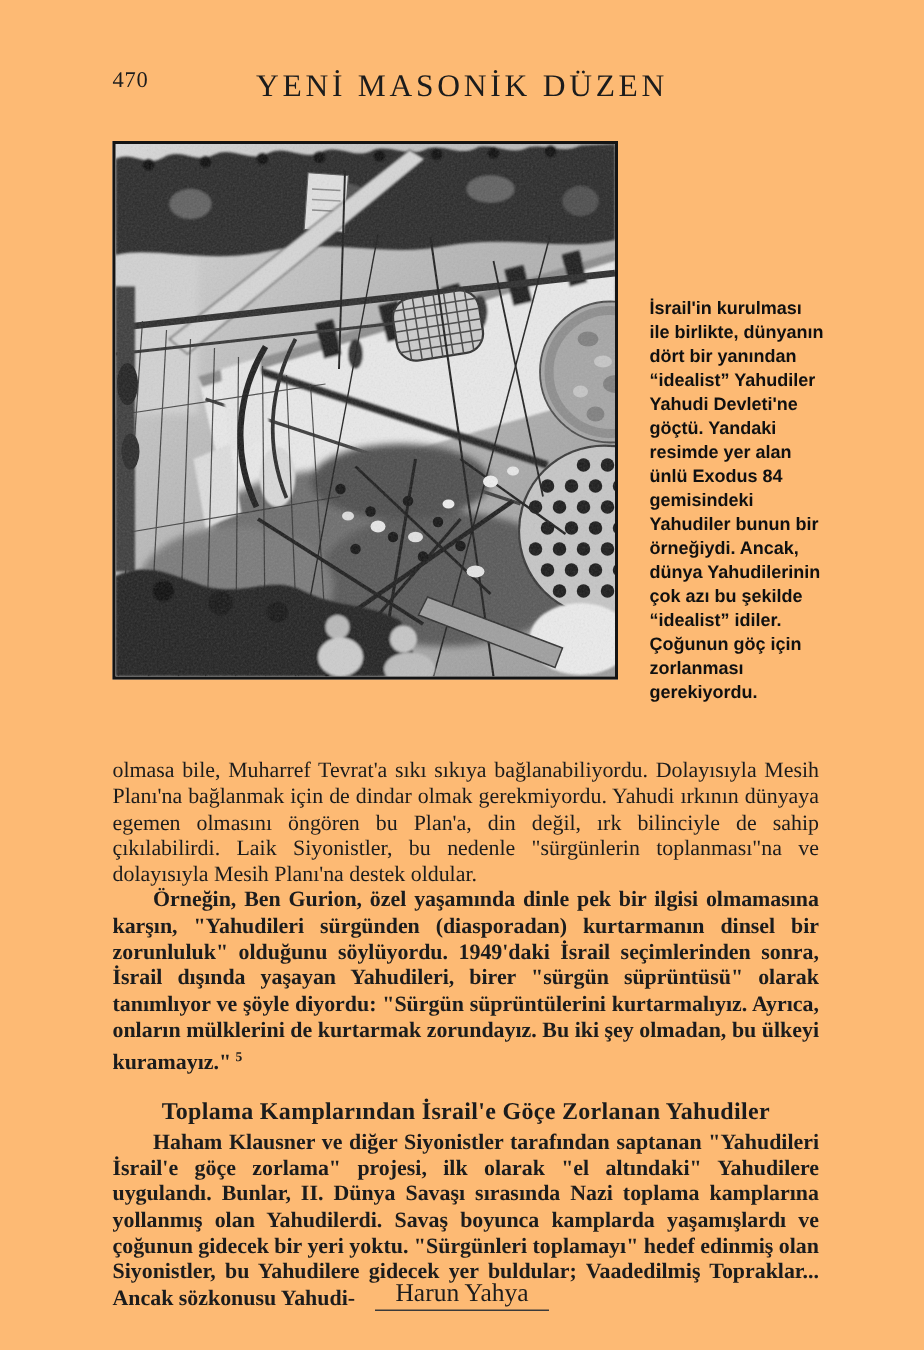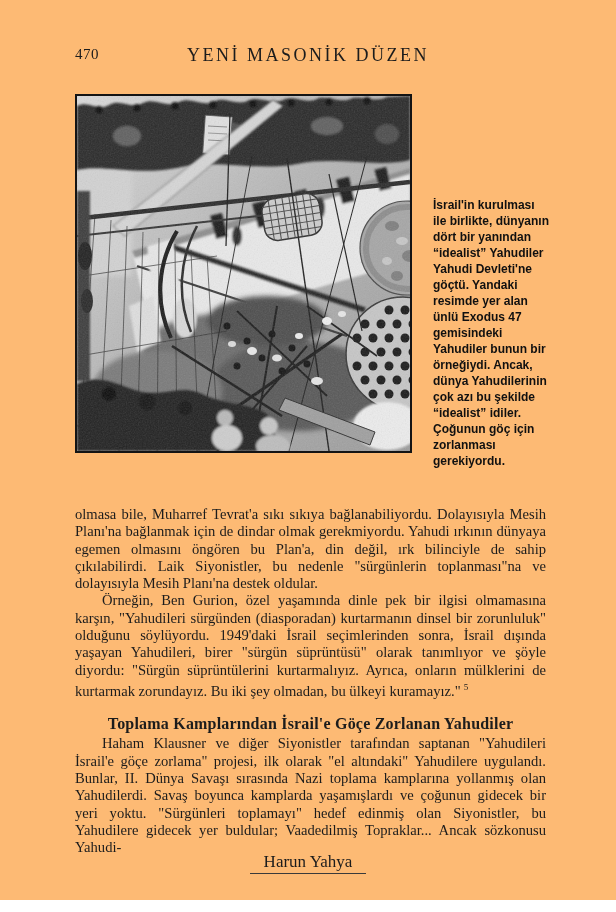--- a/index.html
+++ b/index.html
@@ -17,21 +17,21 @@
     left: 75px;
     top: 46px;
     font-size: 15px;
     letter-spacing: 0.5px;
   }
   .header-title {
     position: absolute;
     left: 0; right: 0;
     top: 45px;
     text-align: center;
-    font-size: 18px;
+    font-size: 21px;
     letter-spacing: 2.5px;
   }
   .photo-frame {
     position: absolute;
     left: 75px;
     top: 94px;
     width: 337px;
     height: 359px;
     margin: 0;
     border: 2px solid #141414;
@@ -55,21 +55,21 @@
     position: absolute;
     left: 75px;
     top: 486px;
     width: 471px;
     font-size: 14.6px;
     line-height: 17.3px;
     text-align: justify;
     margin-top: 20px;
   }
   .body-text p { margin: 0; }
-  .body-text p.indent { text-indent: 27px; }
+  .body-text p.indent { text-indent: 27px; font-weight: bold; }
   .section-heading {
     font-size: 16px;
     font-weight: bold;
     text-align: center;
     margin: 15px 0 3px 0;
     letter-spacing: 0.2px;
   }
   sup.footnote {
     font-size: 9px;
     margin-left: 3px;
@@ -319,21 +319,21 @@
         <circle cx="148" cy="322" r="8" fill="#b9b9b9"></circle>
         <ellipse cx="150" cy="342" rx="15" ry="13" fill="#cdcdcd"></ellipse>
         <circle cx="192" cy="330" r="9" fill="#c6c6c6"></circle>
         <ellipse cx="196" cy="350" rx="17" ry="11" fill="#bdbdbd"></ellipse>
       </g>
 
       <rect width="333" height="355" filter="url(#nz)" opacity="0.18"></rect>
     </svg>
   </figure>
 
-  <aside class="caption">İsrail'in kurulması ile birlikte, dünyanın dört bir yanından “idealist” Yahudiler Yahudi Devleti'ne göçtü. Yandaki resimde yer alan ünlü Exodus 47 gemisindeki Yahudiler bunun bir örneğiydi. Ancak, dünya Yahudilerinin çok azı bu şekilde “idealist” idiler. Çoğunun göç için zorlanması gerekiyordu.</aside>
+  <aside class="caption">İsrail'in kurulması ile birlikte, dünyanın dört bir yanından “idealist” Yahudiler Yahudi Devleti'ne göçtü. Yandaki resimde yer alan ünlü Exodus 84 gemisindeki Yahudiler bunun bir örneğiydi. Ancak, dünya Yahudilerinin çok azı bu şekilde “idealist” idiler. Çoğunun göç için zorlanması gerekiyordu.</aside>
 
   <main class="body-text">
     <p>olmasa bile, Muharref Tevrat'a sıkı sıkıya bağlanabiliyordu. Dolayısıyla Mesih Planı'na bağlanmak için de dindar olmak gerekmiyordu. Yahudi ırkının dünyaya egemen olmasını öngören bu Plan'a, din değil, ırk bilinciyle de sahip çıkılabilirdi. Laik Siyonistler, bu nedenle "sürgünlerin toplanması"na ve dolayısıyla Mesih Planı'na destek oldular.</p>
     <p class="indent"><span>Örneğin, Ben Gurion, özel yaşamında dinle pek bir ilgisi olmamasına karşın, "Yahudileri sürgünden (diasporadan) kurtarmanın dinsel bir zorunluluk" olduğunu söylüyordu. 1949'daki İsrail seçimlerinden sonra, İsrail dışında yaşayan Yahudileri, birer "sürgün süprüntüsü" olarak tanımlıyor ve şöyle diyordu: "Sürgün süprüntülerini kurtarmalıyız. Ayrıca, onların mülklerini de kurtarmak zorundayız. Bu iki şey olmadan, bu ülkeyi kuramayız."</span><sup class="footnote">5</sup></p>
     <h2 class="section-heading">Toplama Kamplarından İsrail'e Göçe Zorlanan Yahudiler</h2>
     <p class="indent">Haham Klausner ve diğer Siyonistler tarafından saptanan "Yahudileri İsrail'e göçe zorlama" projesi, ilk olarak "el altındaki" Yahudilere uygulandı. Bunlar, II. Dünya Savaşı sırasında Nazi toplama kamplarına yollanmış olan Yahudilerdi. Savaş boyunca kamplarda yaşamışlardı ve çoğunun gidecek bir yeri yoktu. "Sürgünleri toplamayı" hedef edinmiş olan Siyonistler, bu Yahudilere gidecek yer buldular; Vaadedilmiş Topraklar... Ancak sözkonusu Yahudi-</p>
   </main>
 
   <div class="footer">
     <span class="author">Harun Yahya</span>

